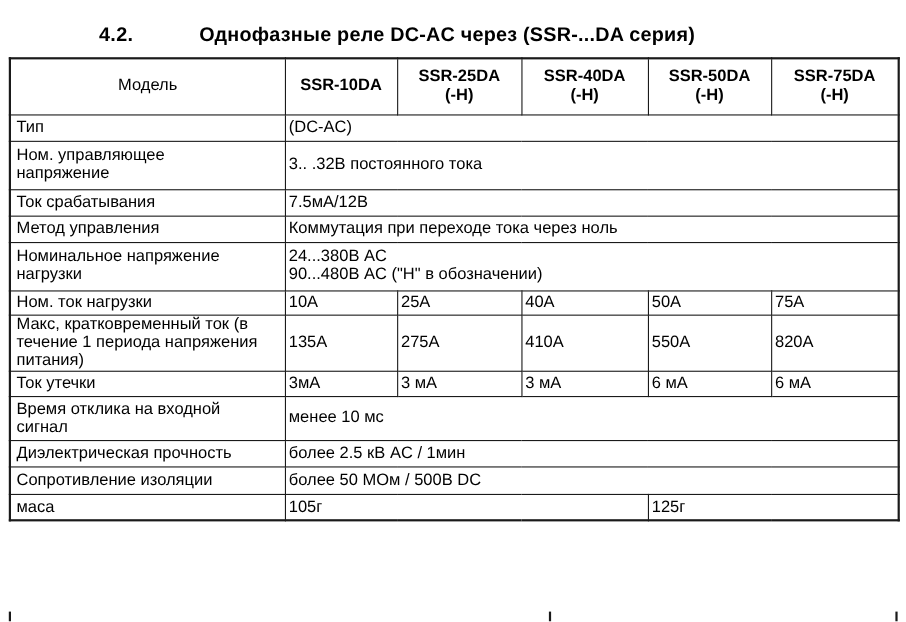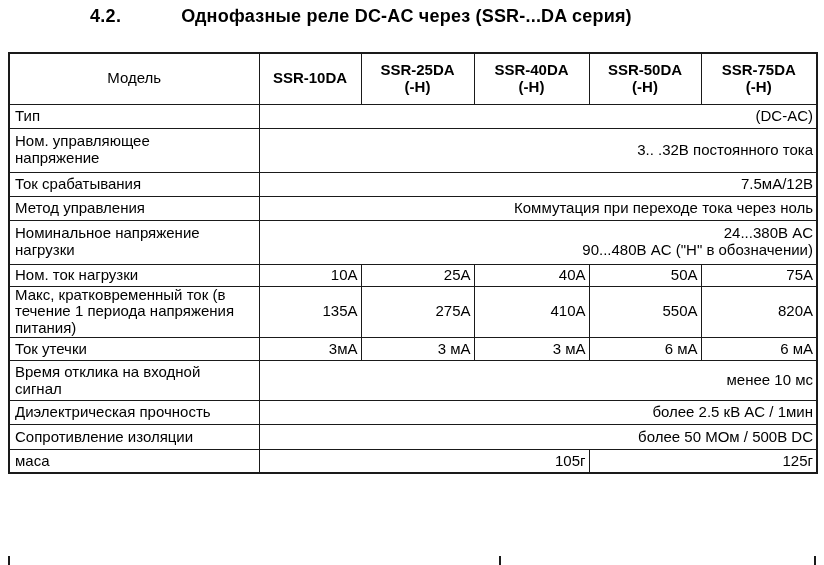--- a/index.html
+++ b/index.html
@@ -11,21 +11,21 @@
     overflow: hidden;
     font-family: "Liberation Sans", "DejaVu Sans", sans-serif;
     color: #000000;
   }
   .page { position: relative; width: 824px; height: 565px; }
 
   .title-row {
     position: absolute;
     top: 6px; left: 0; width: 824px; height: 36px;
     display: flex;
-    align-items: flex-start;
+    align-items: flex-end;
   }
   .title-num {
     font-weight: bold;
     font-size: 18px;
     margin-left: 90px;
     letter-spacing: 0.3px;
   }
   .title-text {
     font-weight: bold;
     font-size: 18px;
@@ -48,21 +48,21 @@
   td, th {
     padding: 0 3px;
     vertical-align: middle;
     white-space: pre-line;
     line-height: 1.13;
     overflow: hidden;
   }
   th { font-weight: bold; text-align: center; }
   th.model-label { font-weight: normal; font-size: 15px; }
   td.label { text-align: left; padding-left: 5px; }
-  td.val { text-align: right; }
+  td.val { text-align: left; }
 
   tr.hr  { height: 51px; }
   tr.r0  { height: 24px; }
   tr.r1  { height: 44px; }
   tr.r2  { height: 38px; }
   tr.r3  { height: 24px; }
   tr.r4  { height: 24px; }
   tr.r5  { height: 44px; }
   tr.r6  { height: 25px; }
   tr.r7  { height: 22px; }

